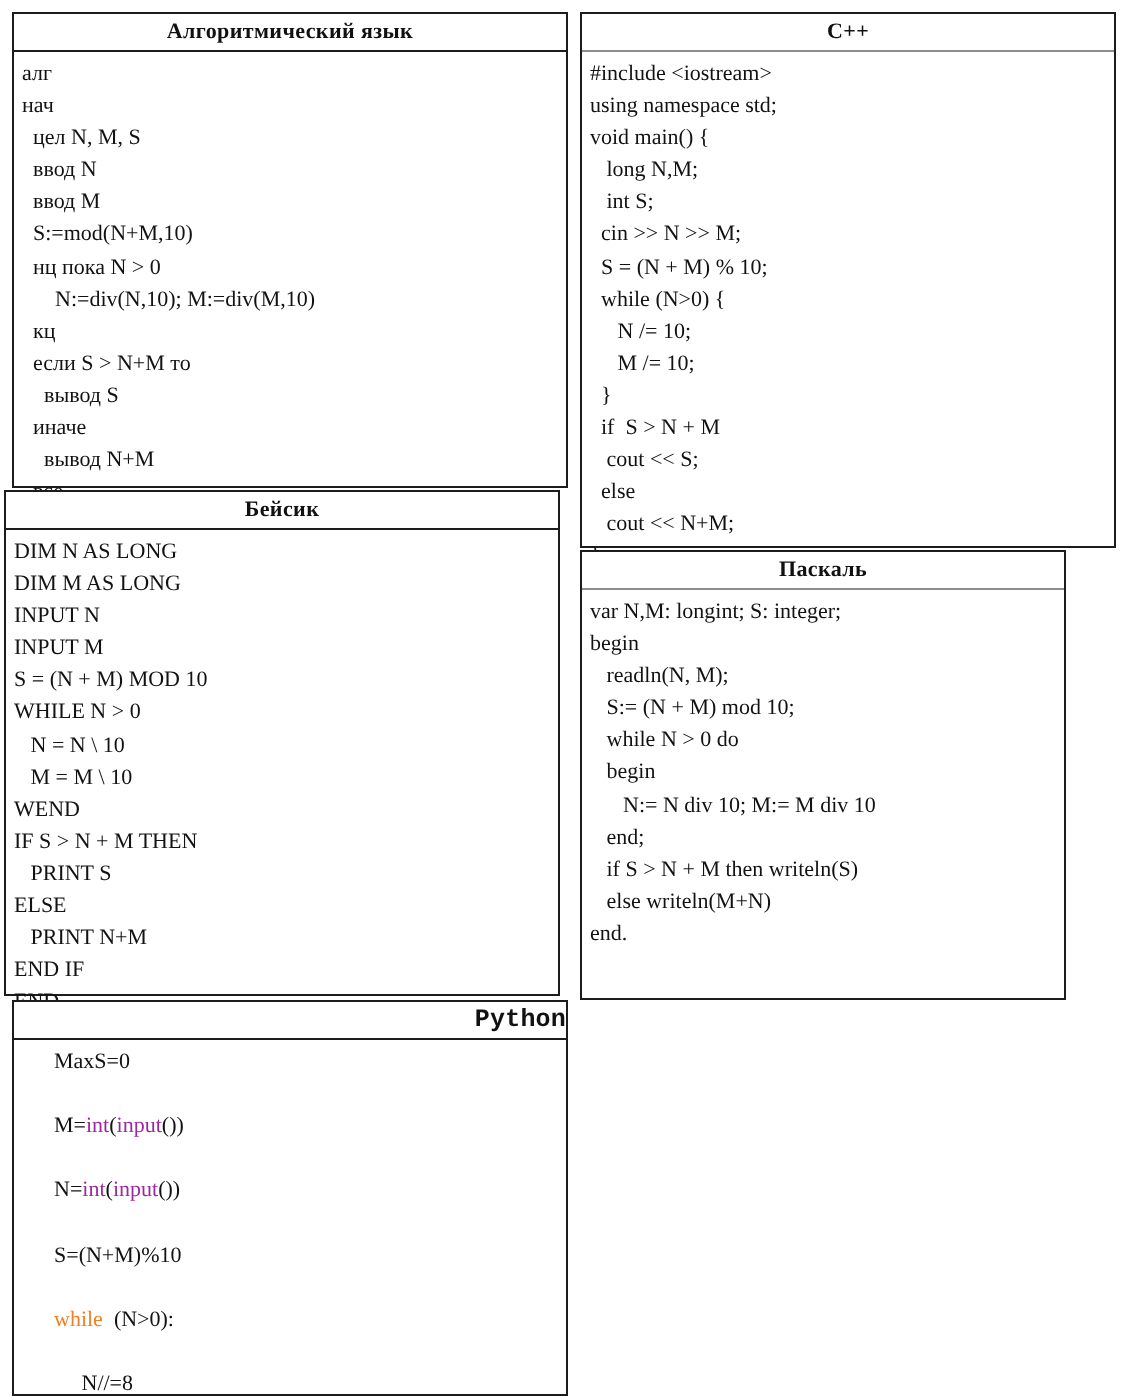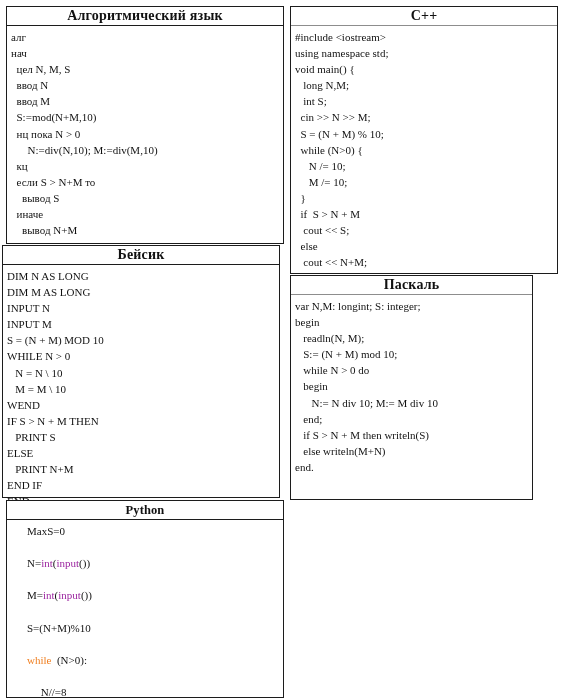--- a/index.html
+++ b/index.html
@@ -26,30 +26,31 @@
     position: absolute;
     box-sizing: border-box;
     background: #ffffff;
   }
 
   .panel-header {
     box-sizing: border-box;
     text-align: center;
     font-family: "Liberation Serif", serif;
     font-weight: bold;
-    font-size: 14px;
+    font-size: 11px;
     line-height: 16px;
     padding: 1px 0 1px 0;
     color: #111111;
     letter-spacing: 0.2px;
   }
   .panel-header.sans {
-    font-family: Liberation Serif, serif;
+    font-family: Liberation Mono, monospace;
     font-size: 12.5px;
     letter-spacing: 0.1px;
+    text-align: right;
   }
 
   .panel-body {
     box-sizing: border-box;
     font-family: Liberation Serif, serif;
     font-size: 11px;
     line-height: 16.1px;
     padding: 3px 0 0 4px;
     white-space: pre;
     color: #121212;
@@ -126,22 +127,22 @@
    PRINT S
 ELSE
    PRINT N+M
 END IF
 END</div>
   </div>
 
   <div class="panel b-top b-left b-right b-bottom" id="panel-python">
     <div class="panel-header sans hdr-rule-dark">Python</div>
     <div class="panel-body" id="python-code"><span class="line"><span>MaxS=0</span></span>
+<span class="line"><span>M=</span><span class="py-bi">int</span><span>(</span><span class="py-bi">input</span><span>())</span></span>
 <span class="line"><span>N=</span><span class="py-bi">int</span><span>(</span><span class="py-bi">input</span><span>())</span></span>
-<span class="line"><span>M=</span><span class="py-bi">int</span><span>(</span><span class="py-bi">input</span><span>())</span></span>
 <span class="line"><span>S=(N+M)%10</span></span>
 <span class="line"><span class="py-kw">while</span><span>  (N&gt;0):</span></span>
 <span class="line"><span>     N//=8</span></span>
 
 
 
 
 </div>
   </div>
 

